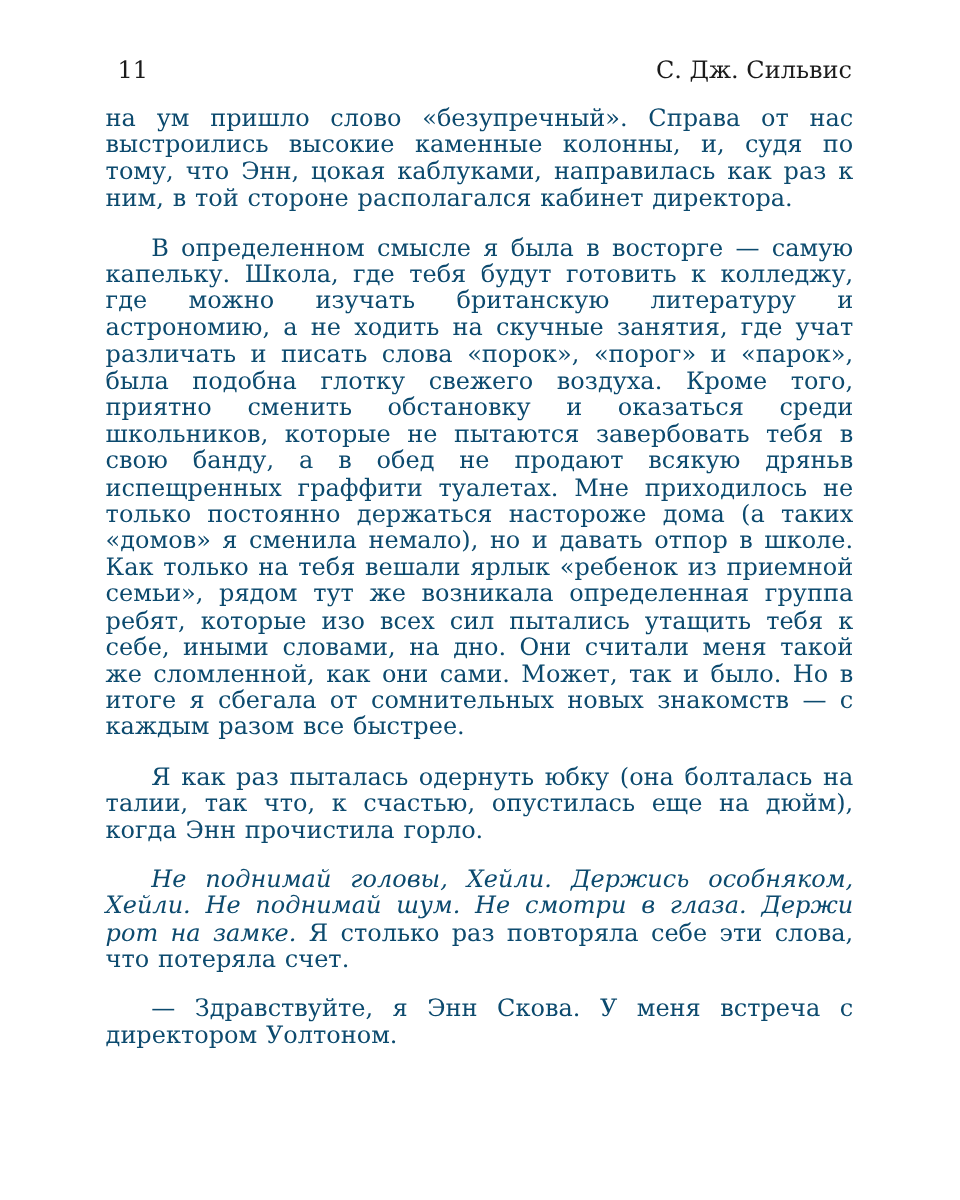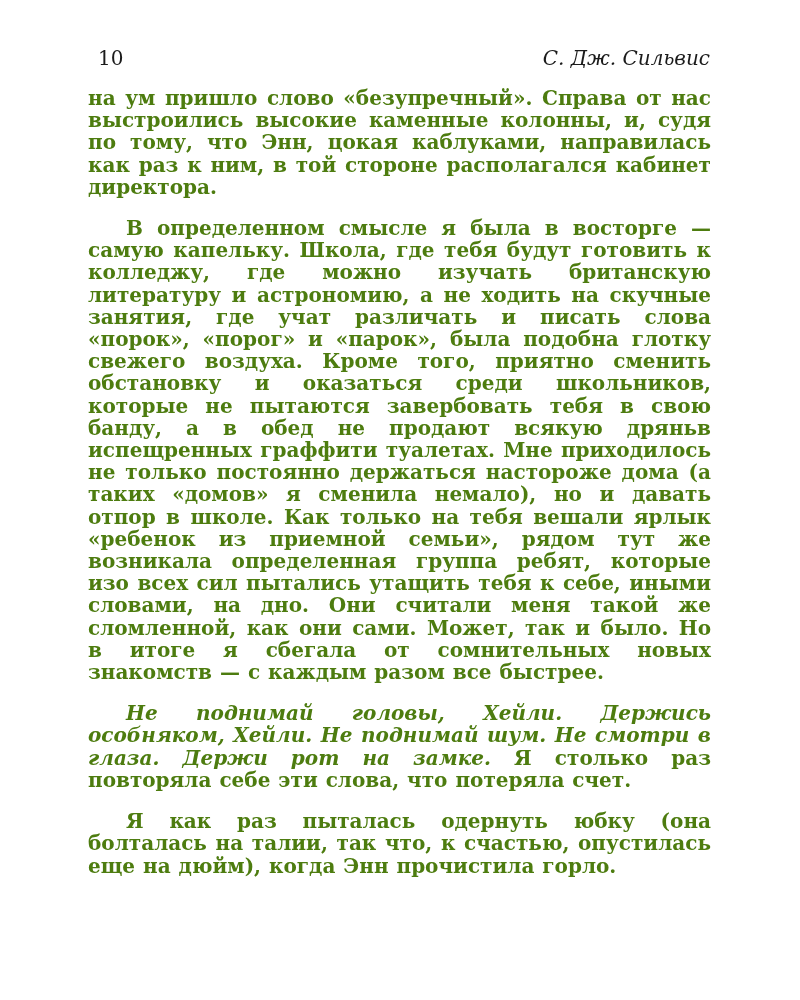--- a/index.html
+++ b/index.html
@@ -26,51 +26,50 @@
   .running-header {
     display: flex;
     justify-content: space-between;
     align-items: baseline;
     font-size: 20px;
     line-height: 24px;
     padding-left: 10px;
     color: #1b1b1b;
   }
   .running-header .author {
-    font-style: italic;
     padding-right: 1px;
   }
   .body-text {
     margin-top: 17px;
     font-size: 20px;
     line-height: 22.2px;
     text-align: justify;
-    color: #4d7c0f;
+    color: #0c4a6e;
     word-spacing: 1px;
-    font-weight: bold;
   }
   .body-text p {
     margin: 0;
     padding: 0;
   }
   .body-text p.indent {
     text-indent: 38px;
     margin-top: 19px;
   }
   .italic {
     font-style: italic;
   }
 </style>
 </head>
 <body>
 
 <div class="page">
   <div class="running-header">
-    <span>10</span>
+    <span>11</span>
     <span class="author">С. Дж. Сильвис</span>
   </div>
   <div class="body-text" id="body-text">
       <p class=""><span>на ум пришло слово «безупречный». Справа от нас выстроились высокие каменные колонны, и, судя по тому, что Энн, цокая каблуками, направилась как раз к ним, в той стороне располагался кабинет директора.</span></p>
       <p class="indent"><span>В определенном смысле я была в восторге — самую капельку. Школа, где тебя будут готовить к колледжу, где можно изучать британскую литературу и астрономию, а не ходить на скучные занятия, где учат различать и писать слова «порок», «порог» и «парок», была подобна глотку свежего воздуха. Кроме того, приятно сменить обстановку и оказаться среди школьников, которые не пытаются завербовать тебя в свою банду, а в обед не продают всякую дряньв испещренных граффити туалетах. Мне приходилось не только постоянно держаться настороже дома (а таких «домов» я сменила немало), но и давать отпор в школе. Как только на тебя вешали ярлык «ребенок из приемной семьи», рядом тут же возникала определенная группа ребят, которые изо всех сил пытались утащить тебя к себе, иными словами, на дно. Они считали меня такой же сломленной, как они сами. Может, так и было. Но в итоге я сбегала от сомнительных новых знакомств — с каждым разом все быстрее.</span></p>
+      <p class="indent"><span>Я как раз пыталась одернуть юбку (она болталась на талии, так что, к счастью, опустилась еще на дюйм), когда Энн прочистила горло.</span></p>
       <p class="indent"><span class="italic">Не поднимай головы, Хейли. Держись особняком, Хейли. Не поднимай шум. Не смотри в глаза. Держи рот на замке.</span><span> Я столько раз повторяла себе эти слова, что потеряла счет.</span></p>
-      <p class="indent"><span>Я как раз пыталась одернуть юбку (она болталась на талии, так что, к счастью, опустилась еще на дюйм), когда Энн прочистила горло.</span></p>
+      <p class="indent"><span>— Здравствуйте, я Энн Скова. У меня встреча с директором Уолтоном.</span></p>
     </div>
 </div>
 
 </body></html>

